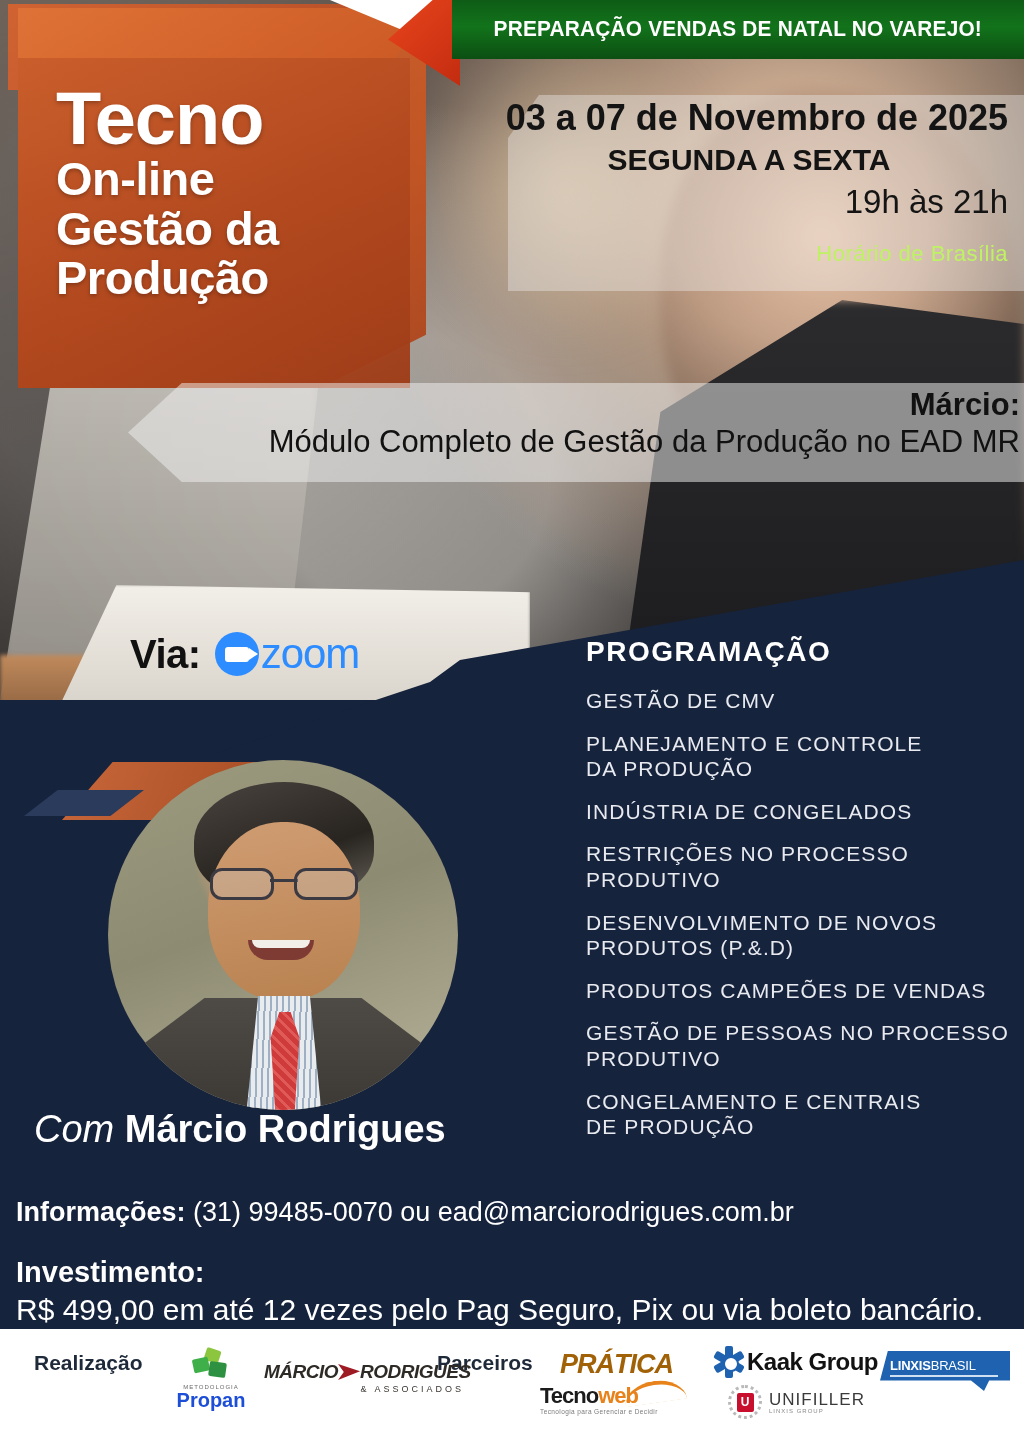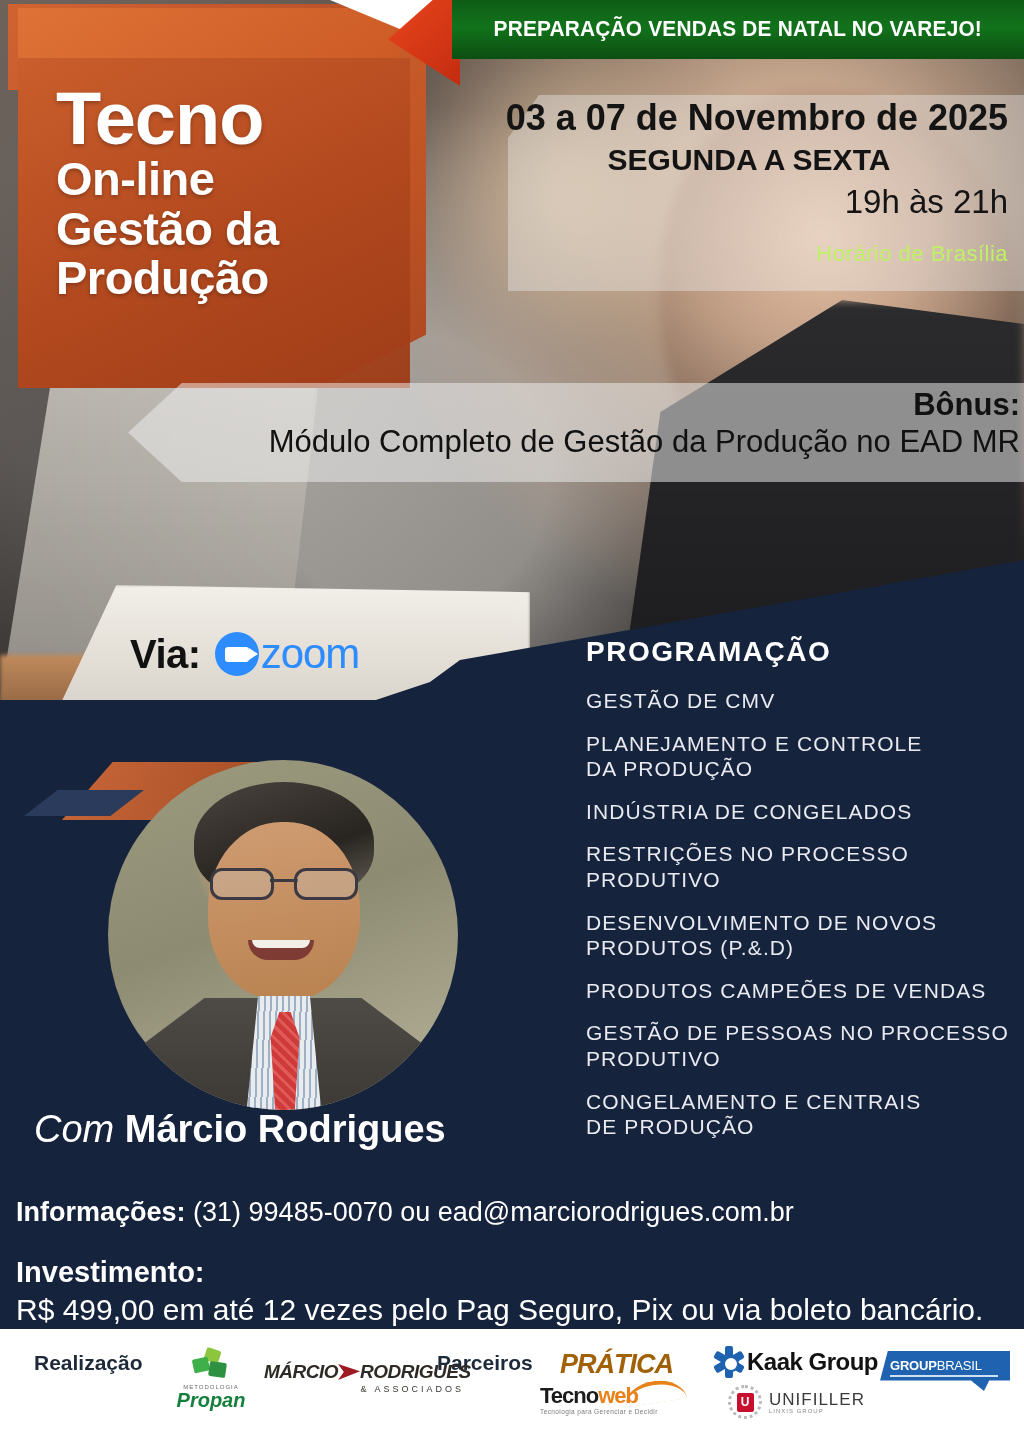--- a/index.html
+++ b/index.html
@@ -284,21 +284,21 @@
   .propan-mark{
     width:40px;height:34px;margin:0 auto;position:relative;
   }
   .propan-mark i{
     position:absolute;display:block;background:#3faf4a;border-radius:2px;
   }
   .propan-mark i:nth-child(1){left:14px;top:0;width:15px;height:13px;transform:rotate(18deg);background:#8cc63f;}
   .propan-mark i:nth-child(2){left:2px;top:9px;width:16px;height:14px;transform:rotate(-12deg);background:#3faf4a;}
   .propan-mark i:nth-child(3){left:18px;top:13px;width:17px;height:15px;transform:rotate(8deg);background:#2e9141;}
   .propan-meta{font-size:6px;letter-spacing:1px;color:#6b6b6b;margin-top:1px;}
-  .propan-word{font-size:20px;font-weight:bold;font-style:italic;color:#15803d;line-height:1;}
+  .propan-word{font-size:20px;font-weight:bold;color:#1d4ed8;line-height:1;}
 
   
   .lg-mr{position:absolute;left:264px;top:32px;width:200px;}
   .mr-top{font-size:19px;font-weight:bold;font-style:italic;color:#2e2a26;letter-spacing:-.5px;white-space:nowrap;position:relative;}
   .mr-arrow{
     display:inline-block;width:22px;height:16px;background:#9e1b24;vertical-align:-2px;
     clip-path:polygon(0 0,100% 46%,0 100%,26% 50%);
   }
   .mr-sub{font-size:9px;letter-spacing:3px;color:#3a3632;text-align:right;margin-top:1px;}
 
@@ -374,21 +374,21 @@
       <div class="d-date">03 a 07 de Novembro de 2025</div>
       <div class="d-days">SEGUNDA A SEXTA</div>
       <div class="d-hours">19h às 21h</div>
       <div class="d-tz">Horário de Brasília</div>
     </div>
   </div>
 
   <div class="bonus-wrap">
     <div class="bonus-veil"></div>
     <div class="bonus-text">
-      <div class="b-title">Bônus:</div>
+      <div class="b-title">Márcio:</div>
       <div class="b-body">Módulo Completo de Gestão da Produção no EAD MR</div>
     </div>
   </div>
 
   <div class="via">
     <div class="via-label">Via:</div>
     <div class="zoom-logo">
       <div class="zoom-mark">
         <div class="zoom-cam"></div>
       </div>
@@ -485,18 +485,18 @@
         <div class="uni-box">U</div>
       </div>
       <div>
         <div class="uni-word">UNIFILLER</div>
         <div class="uni-sub">LINXIS GROUP</div>
       </div>
     </div>
 
     <div class="lg-amplo">
       <div class="amplo-ribbon"></div>
-      <div class="amplo-txt"><span style="font-weight:bold">GROUP</span><span>BRASIL</span></div>
+      <div class="amplo-txt"><span style="font-weight:bold">LINXIS</span><span>BRASIL</span></div>
       <div class="amplo-rule"></div>
     </div>
   </div>
 
 </div>
 
 </body></html>

